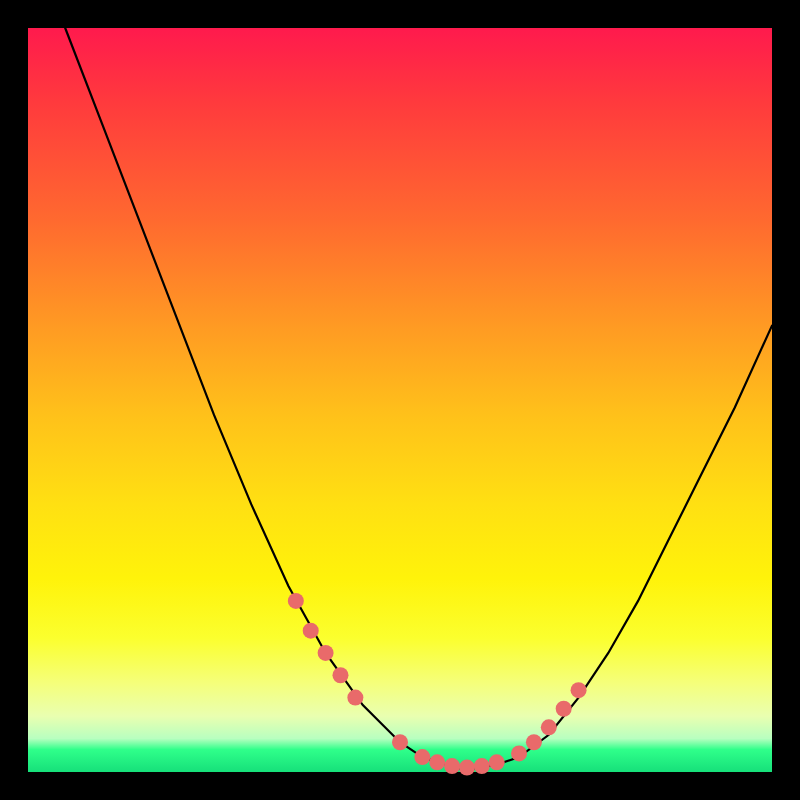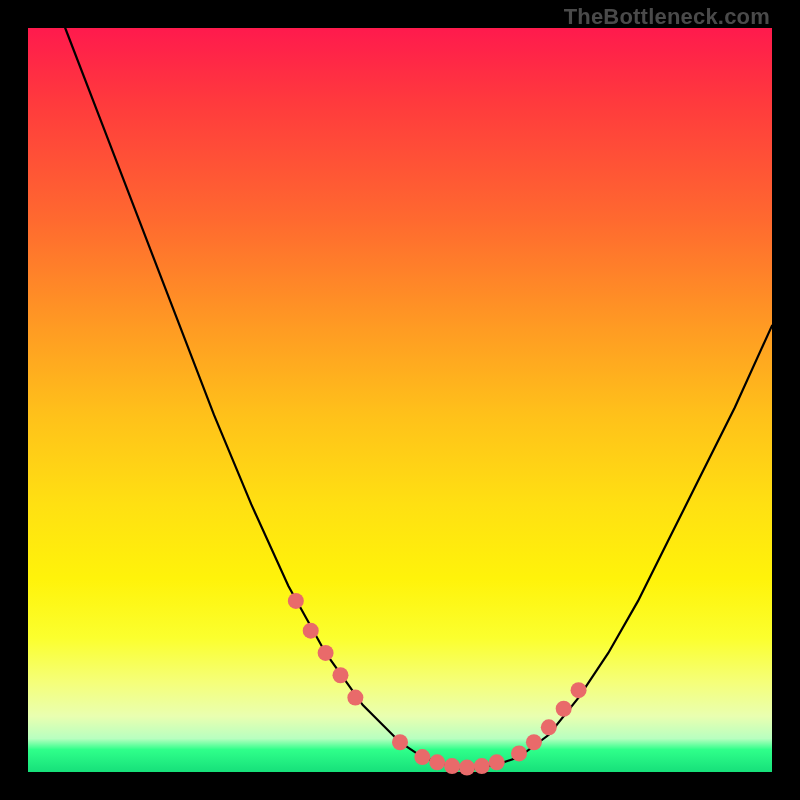--- a/index.html
+++ b/index.html
@@ -57,21 +57,20 @@
     top: 0;
     width: 744px;
     height: 744px;
     overflow: visible;
   }
 </style>
 </head>
 <body>
 
 <div class="frame">
-  <div class="watermark">TheBottleneck.com</div>
   <div class="plot-area">
     <svg class="curve" viewBox="0 0 744 744" preserveAspectRatio="none">
       <path id="curve-path" fill="none" stroke="#000000" stroke-width="2.2" stroke-linecap="round" d="M37.20 0.00 L74.40 96.72 L111.60 193.44 L148.80 290.16 L186.00 386.88 L223.20 476.16 L260.40 558.00 L297.60 624.96 L334.80 677.04 L372.00 714.24 L394.32 729.12 L416.64 736.56 L431.52 740.28 L446.40 740.28 L468.72 736.56 L491.04 729.12 L520.80 706.80 L550.56 669.60 L580.32 624.96 L610.08 572.88 L639.84 513.36 L669.60 453.84 L706.80 379.44 L744.00 297.60"></path>
       <g id="marker-group">
           <circle cx="267.84" cy="572.88" r="8" fill="#e96a6a" stroke="#d95a5a" stroke-width="0"></circle>
           <circle cx="282.72" cy="602.64" r="8" fill="#e96a6a" stroke="#d95a5a" stroke-width="0"></circle>
           <circle cx="297.60" cy="624.96" r="8" fill="#e96a6a" stroke="#d95a5a" stroke-width="0"></circle>
           <circle cx="312.48" cy="647.28" r="8" fill="#e96a6a" stroke="#d95a5a" stroke-width="0"></circle>
           <circle cx="327.36" cy="669.60" r="8" fill="#e96a6a" stroke="#d95a5a" stroke-width="0"></circle>
           <circle cx="372.00" cy="714.24" r="8" fill="#e96a6a" stroke="#d95a5a" stroke-width="0"></circle>

